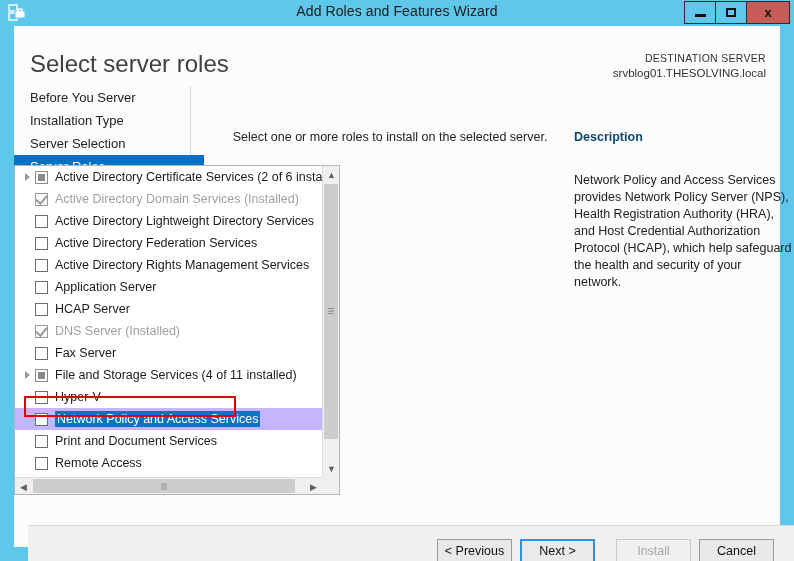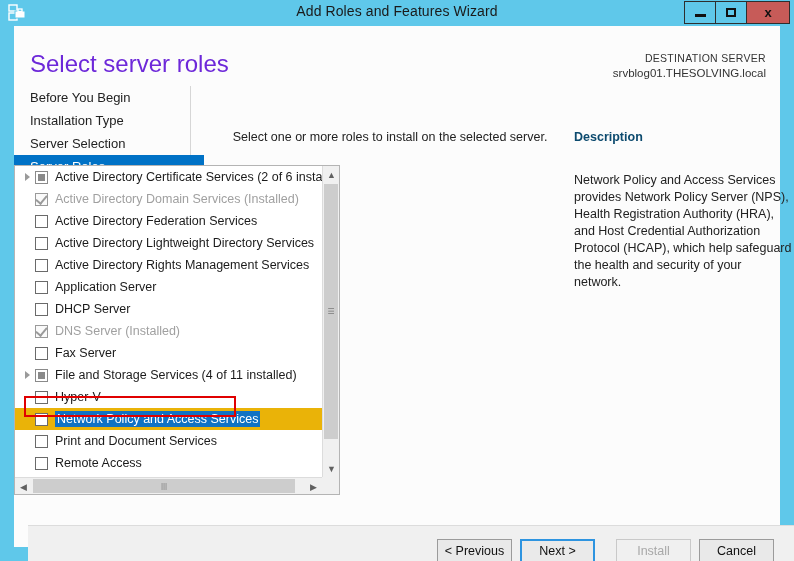--- a/index.html
+++ b/index.html
@@ -40,21 +40,21 @@
   .cap-max i{display:block;width:10px;height:9px;border:2px solid #111;box-sizing:border-box;}
 
   
   .client{
     position:absolute;left:14px;top:26px;width:766px;height:521px;
     background:#fcfcfc;box-sizing:border-box;
   }
   .page-head{position:absolute;left:0;top:0;width:766px;height:76px;}
   .page-title{
     position:absolute;left:16px;top:24px;
-    font-size:24px;color:#6d28d9;font-weight:normal;
+    font-size:24px;color:#404040;font-weight:normal;
     white-space:nowrap;
   }
   .dest-label{
     position:absolute;right:14px;top:26px;
     font-size:10.5px;color:#333;letter-spacing:0.3px;text-align:right;
   }
   .dest-server{
     position:absolute;right:14px;top:41px;
     font-size:11.5px;color:#333;white-space:nowrap;
   }
@@ -113,21 +113,21 @@
     position:absolute;left:2px;top:2px;width:7px;height:7px;background:#8a8a8a;
   }
   .cb.checked{border-color:#9a9a9a;background:#fafafa;}
   .cb.checked i{
     position:absolute;left:2px;top:-1px;width:5px;height:9px;
     border-right:2px solid #9a9a9a;border-bottom:2px solid #9a9a9a;
     transform:rotate(40deg);
   }
   .role-label{font-size:12.5px;color:#1b1b1b;}
   .role-row.installed .role-label{color:#a0a0a0;}
-  .role-row.selected{background:#eab308;}
+  .role-row.selected{background:#c4b5fd;}
   .role-row.selected .role-label{
     background:#1072c4;color:#fff;padding:1px 2px;
   }
   .sel-box{
     position:absolute;left:24px;top:396px;width:212px;height:21px;
     border:2px solid #e00000;box-sizing:border-box;z-index:20;
     pointer-events:none;
   }
 
   
@@ -239,21 +239,21 @@
     <div class="footer">
       <div class="btn" id="btn-prev">&lt; Previous</div>
       <div class="btn focus" id="btn-next">Next &gt;</div>
       <div class="btn disabled" id="btn-install">Install</div>
       <div class="btn" id="btn-cancel">Cancel</div>
     </div>
   </div>
 
   <div class="side-sep"></div>
   <div class="sidebar" id="sidebar">
-      <div class="nav-item"><span>Before You Begin</span></div>
+      <div class="nav-item"><span>Before You Server</span></div>
       <div class="nav-item"><span>Installation Type</span></div>
       <div class="nav-item"><span>Server Selection</span></div>
       <div class="nav-item active"><span>Server Roles</span></div>
       <div class="nav-item"><span>Features</span></div>
       <div class="nav-item disabled"><span>Confirmation</span></div>
       <div class="nav-item disabled"><span>Results</span></div>
     </div>
 
   <div class="listbox">
     <div class="list-inner" id="roles-list">
@@ -269,41 +269,41 @@
         <div class="role-row installed">
           <span class="twisty"></span>
           <span class="cb checked">
             <i></i>
           </span>
           <span class="role-label">Active Directory Domain Services (Installed)</span>
         </div>
         <div class="role-row">
           <span class="twisty"></span>
           <span class="cb "></span>
+          <span class="role-label">Active Directory Lightweight Directory Services</span>
+        </div>
+        <div class="role-row">
+          <span class="twisty"></span>
+          <span class="cb "></span>
           <span class="role-label">Active Directory Federation Services</span>
         </div>
         <div class="role-row">
           <span class="twisty"></span>
           <span class="cb "></span>
-          <span class="role-label">Active Directory Lightweight Directory Services</span>
-        </div>
-        <div class="role-row">
-          <span class="twisty"></span>
-          <span class="cb "></span>
           <span class="role-label">Active Directory Rights Management Services</span>
         </div>
         <div class="role-row">
           <span class="twisty"></span>
           <span class="cb "></span>
           <span class="role-label">Application Server</span>
         </div>
         <div class="role-row">
           <span class="twisty"></span>
           <span class="cb "></span>
-          <span class="role-label">DHCP Server</span>
+          <span class="role-label">HCAP Server</span>
         </div>
         <div class="role-row installed">
           <span class="twisty"></span>
           <span class="cb checked">
             <i></i>
           </span>
           <span class="role-label">DNS Server (Installed)</span>
         </div>
         <div class="role-row">
           <span class="twisty"></span>

